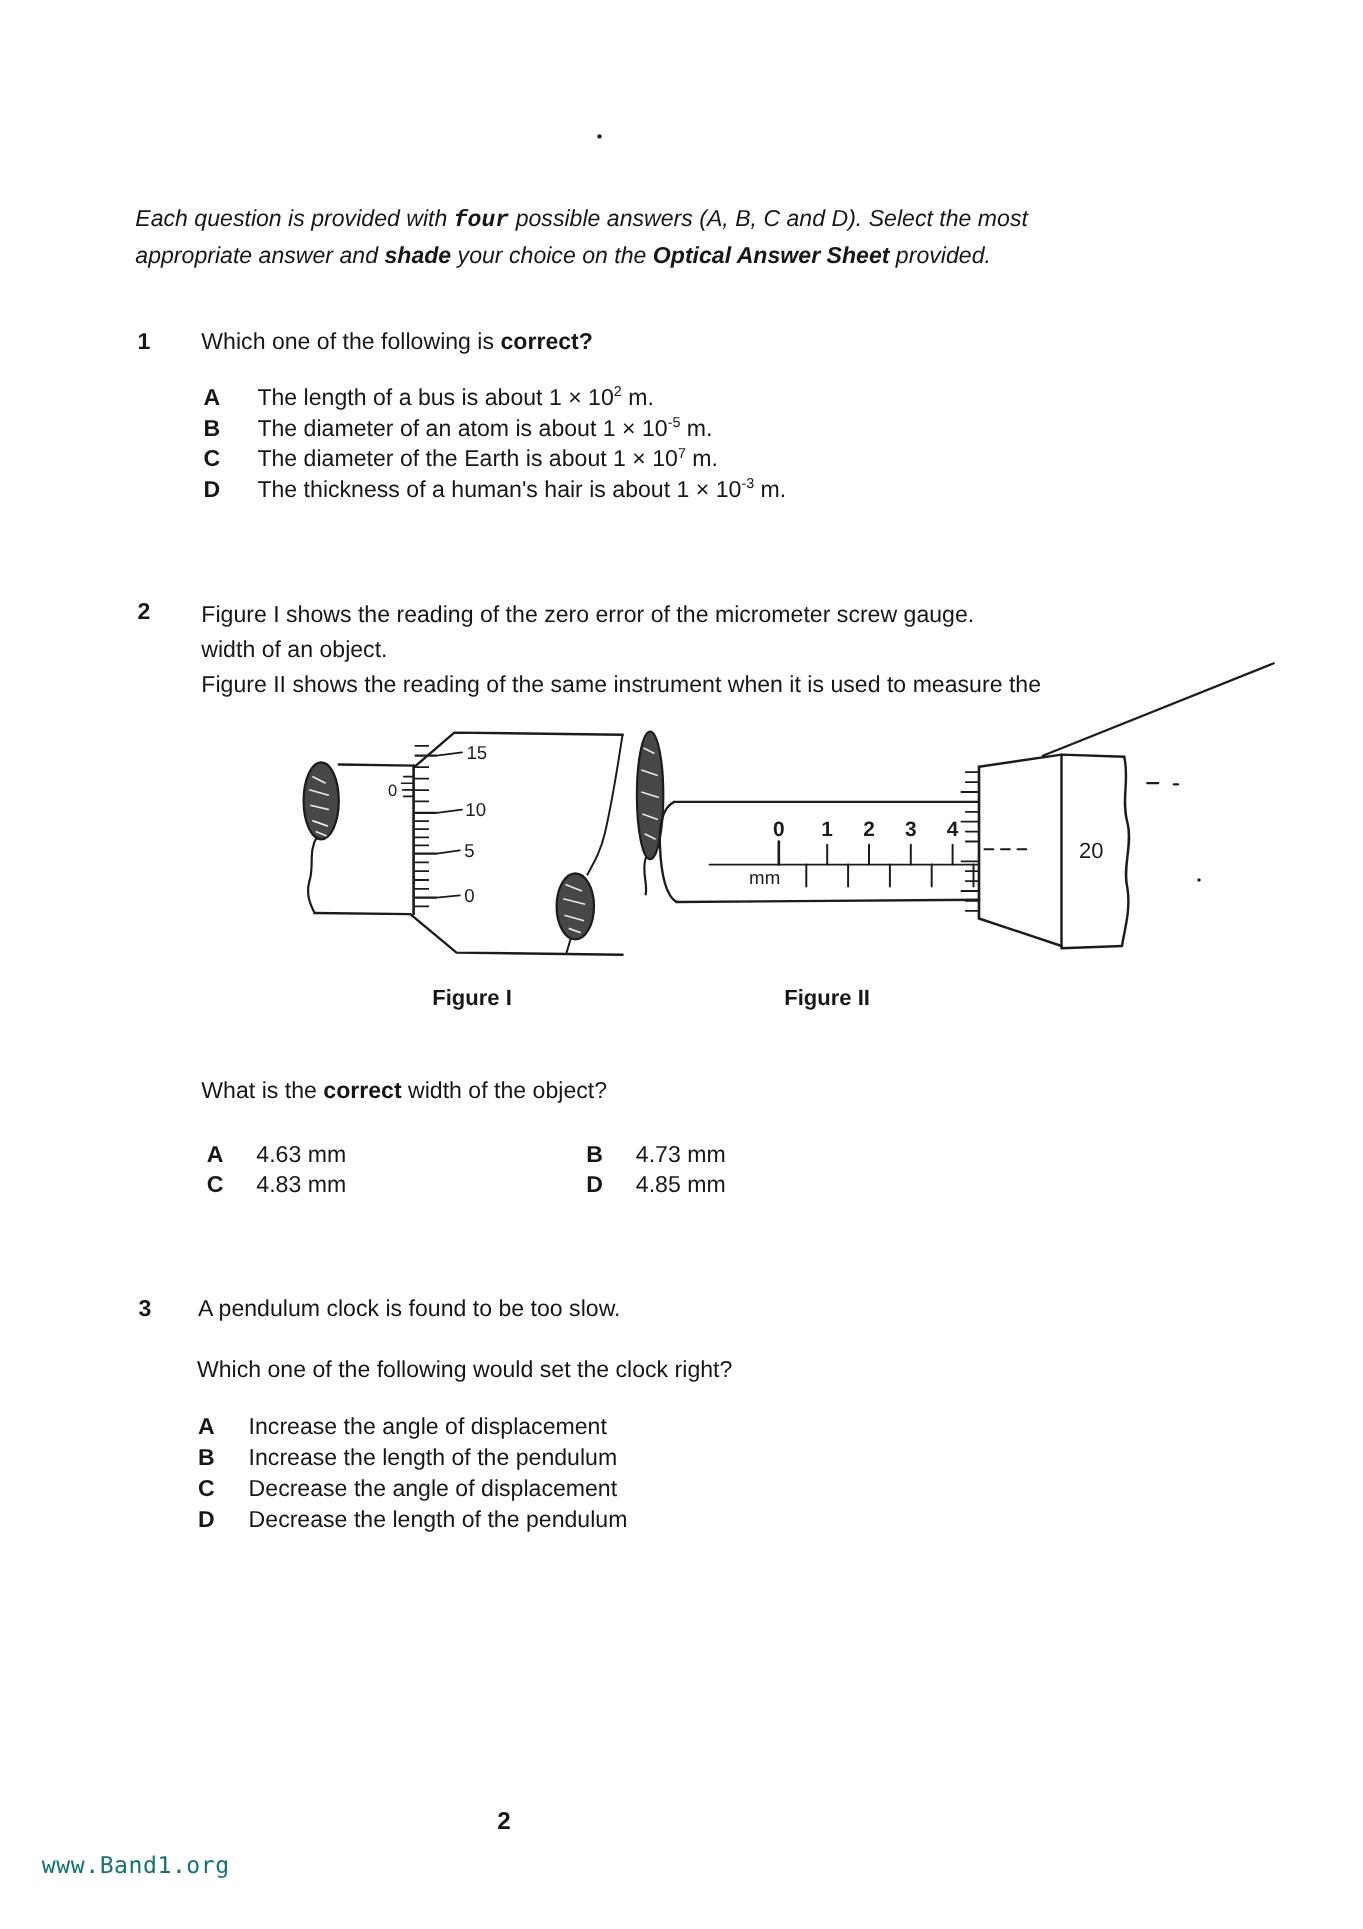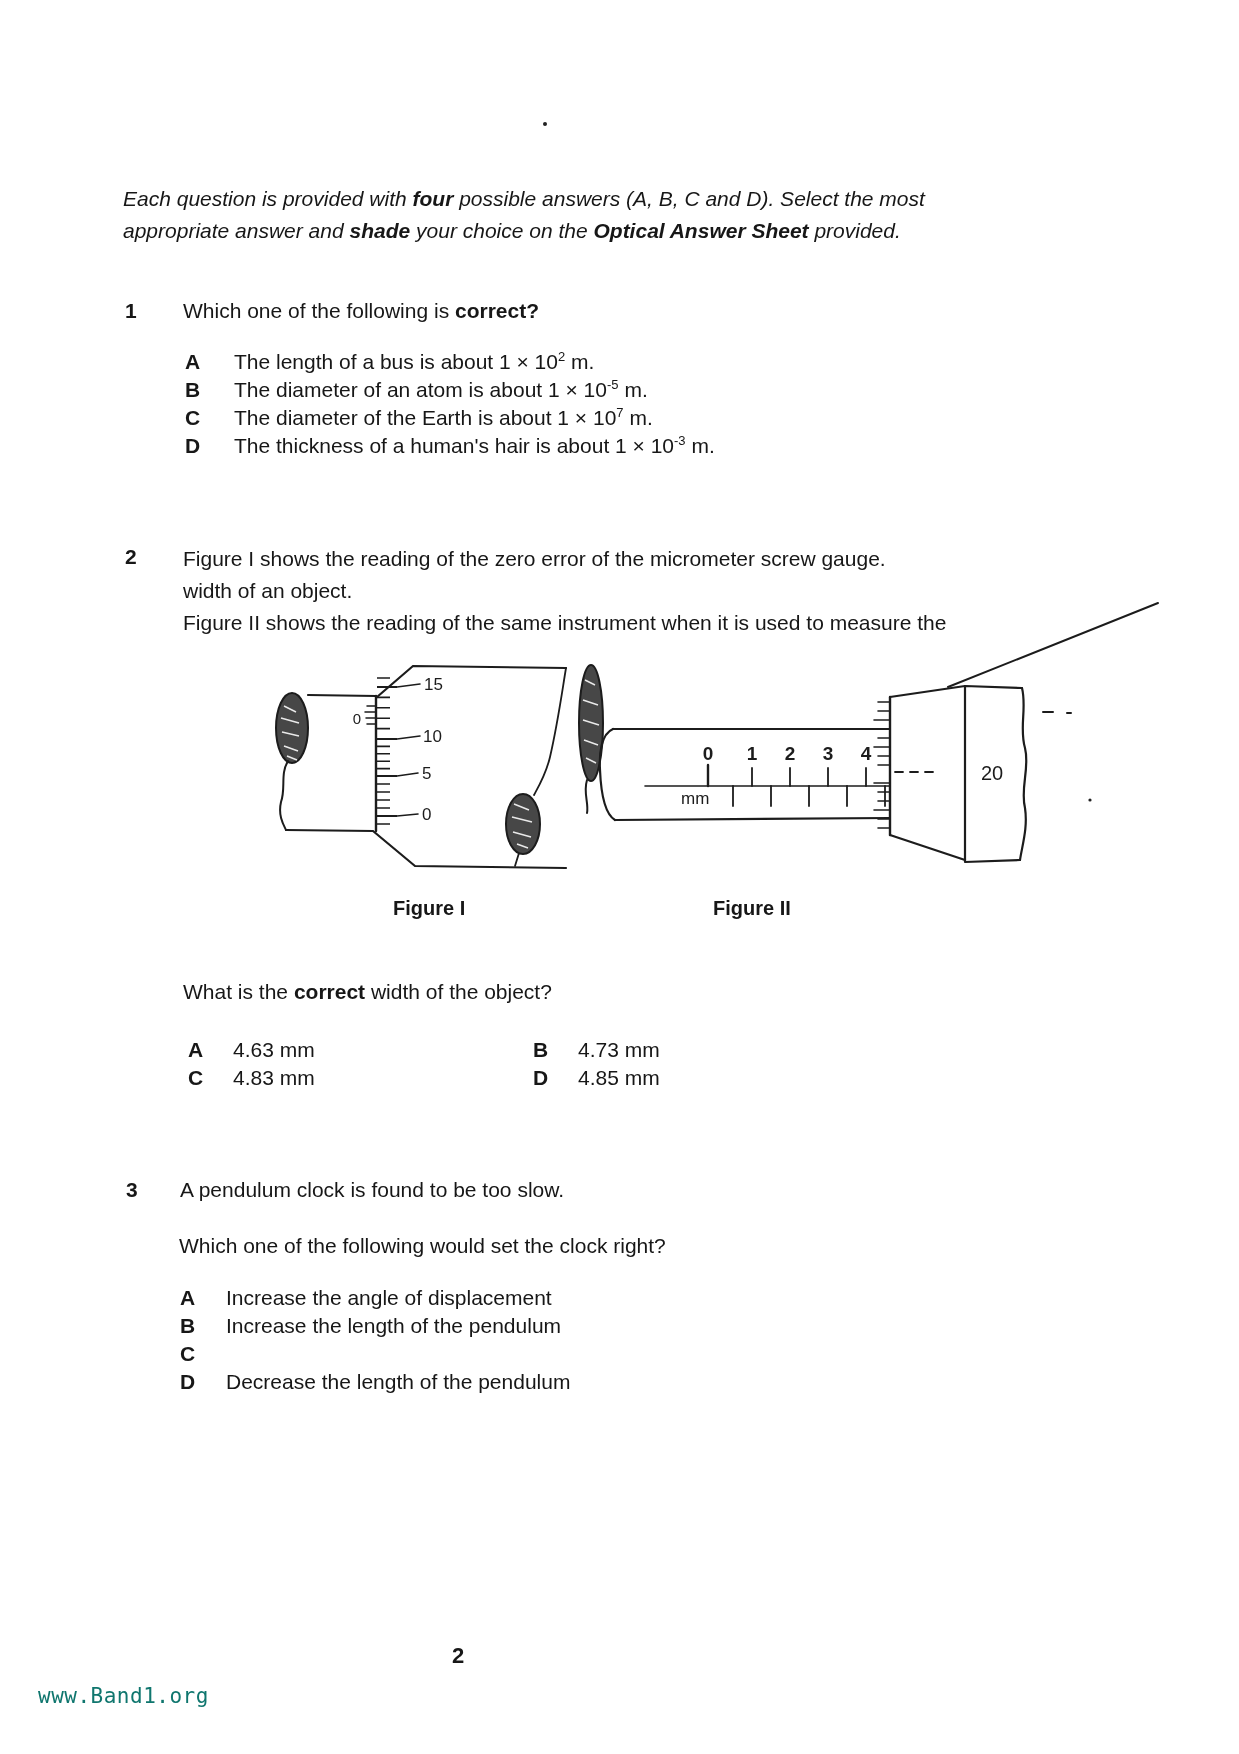--- a/index.html
+++ b/index.html
@@ -24,21 +24,21 @@
   .watermark { font-family:"DejaVu Sans Mono", monospace; font-size:21px; color:#0f766e; letter-spacing:0.5px; }
   .q2-lines div { white-space:nowrap; }
   svg { display:block; }
   svg .ln { stroke:#1c1c1c; fill:none; stroke-linecap:round; }
   svg text { fill:#1c1c1c; font-family:"Liberation Sans", sans-serif; }
   .speck { background:#222; border-radius:50%; }
 </style>
 </head>
 <body>
 
-<div class="abs instr" style="left:123px; top:183px;"><span>Each question is provided with </span><span style="font-weight: bold;">four</span><span> possible answers (A, B, C and D). Select the most appropriate answer and </span><span style="font-weight: bold;">shade</span><span> your choice on the </span><span style="font-weight: bold;">Optical Answer Sheet</span><span> provided.</span></div>
+<div class="abs instr" style="left:123px; top:183px;"><span>Each question is provided with </span><span style="font-weight: bold; font-family: Liberation Mono, monospace;">four</span><span> possible answers (A, B, C and D). Select the most appropriate answer and </span><span style="font-weight: bold;">shade</span><span> your choice on the </span><span style="font-weight: bold;">Optical Answer Sheet</span><span> provided.</span></div>
 
 <div class="abs speck" style="left:543px; top:122px; width:4px; height:4px;"></div>
 
 <div class="abs txt qnum" style="left:125px; top:297px;">1</div>
 <div class="abs txt" style="left:183px; top:297px;"><span>Which one of the following is </span><span style="font-weight: bold;">correct?</span></div>
 
 <div class="abs txt" style="left:185px; top:348px;">
   <div class="opt-row">
     <span class="opt-letter">A</span>
     <span><span>The length of a bus is about 1 × 10</span><sup>2</sup><span> m.</span></span>
@@ -190,20 +190,21 @@
   <div class="opt-row">
     <span class="opt-letter" style="width:46px;">A</span>
     <span>Increase the angle of displacement</span>
   </div>
   <div class="opt-row">
     <span class="opt-letter" style="width:46px;">B</span>
     <span>Increase the length of the pendulum</span>
   </div>
   <div class="opt-row">
     <span class="opt-letter" style="width:46px;">C</span>
+    <span>Decrease the angle of displacement</span>
   </div>
   <div class="opt-row">
     <span class="opt-letter" style="width:46px;">D</span>
     <span>Decrease the length of the pendulum</span>
   </div>
 </div>
 
 <div class="abs pagenum" style="left:452px; top:1643px;">2</div>
 <div class="abs watermark" style="left:38px; top:1684px;">www.Band1.org</div>
 

